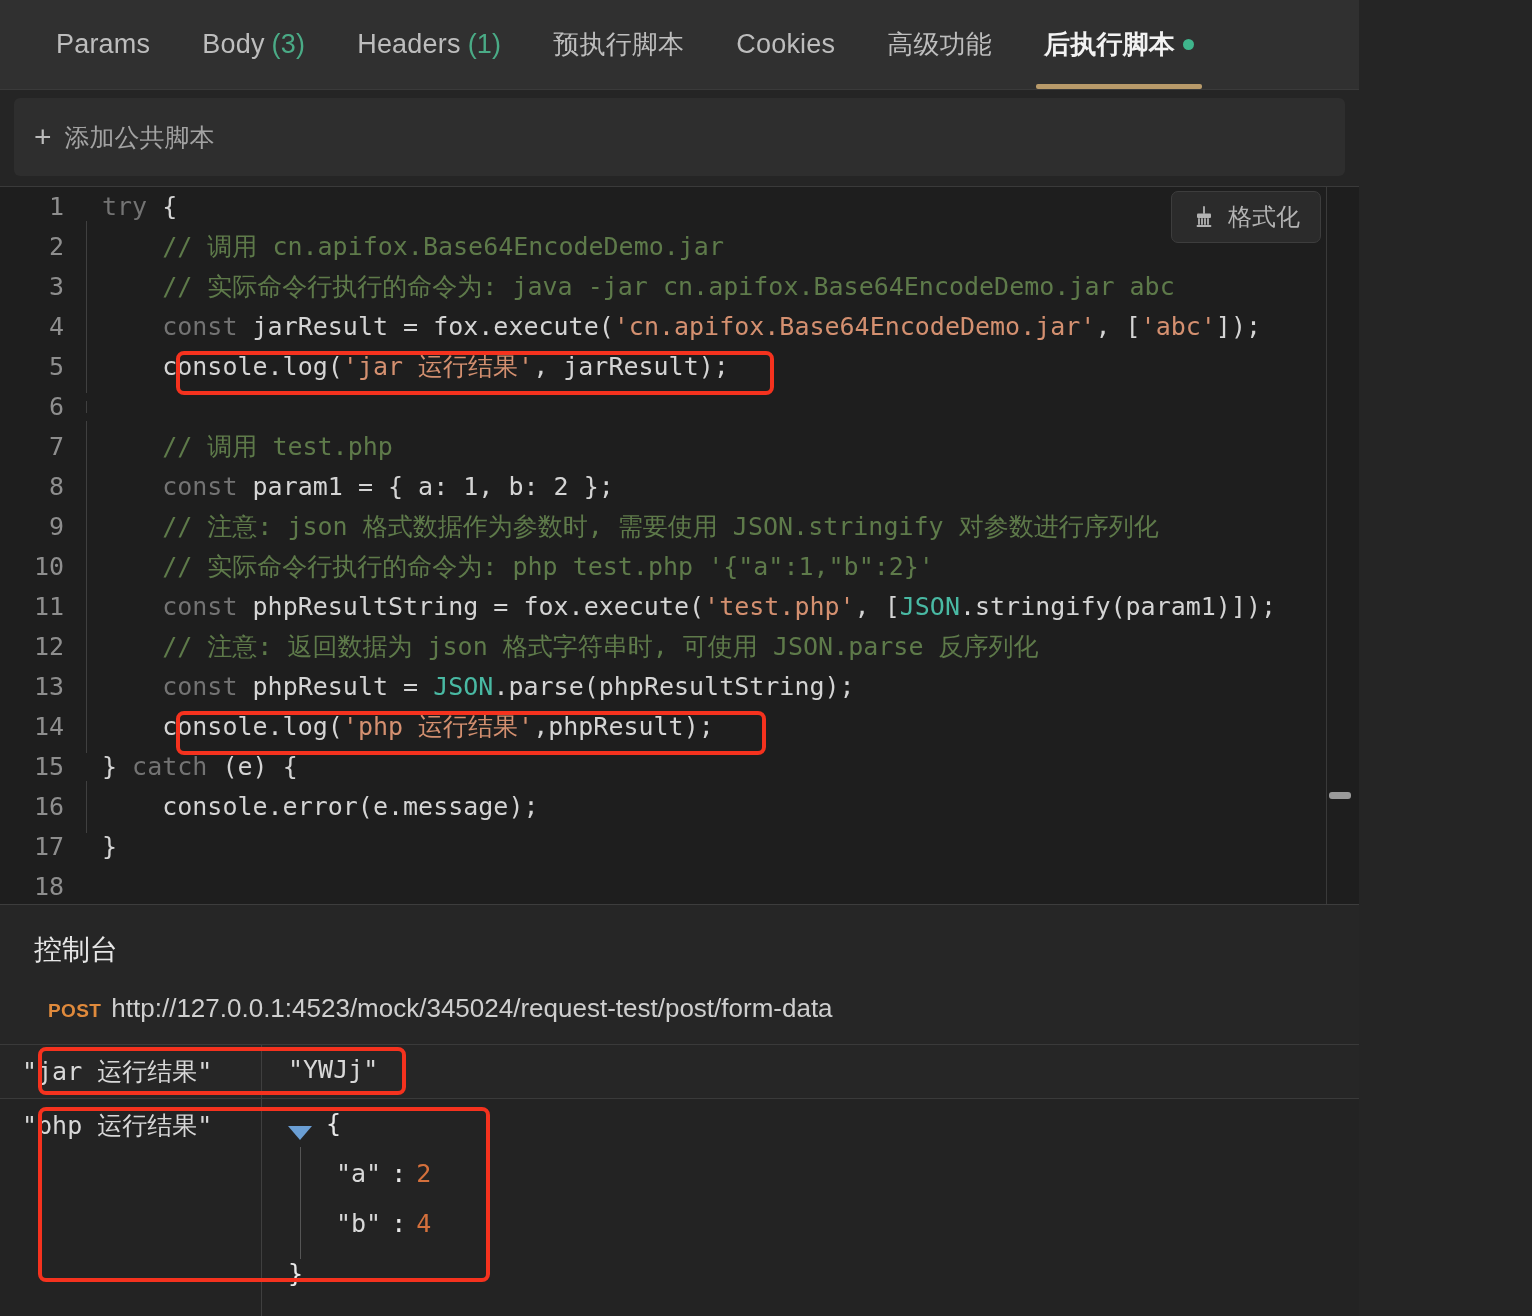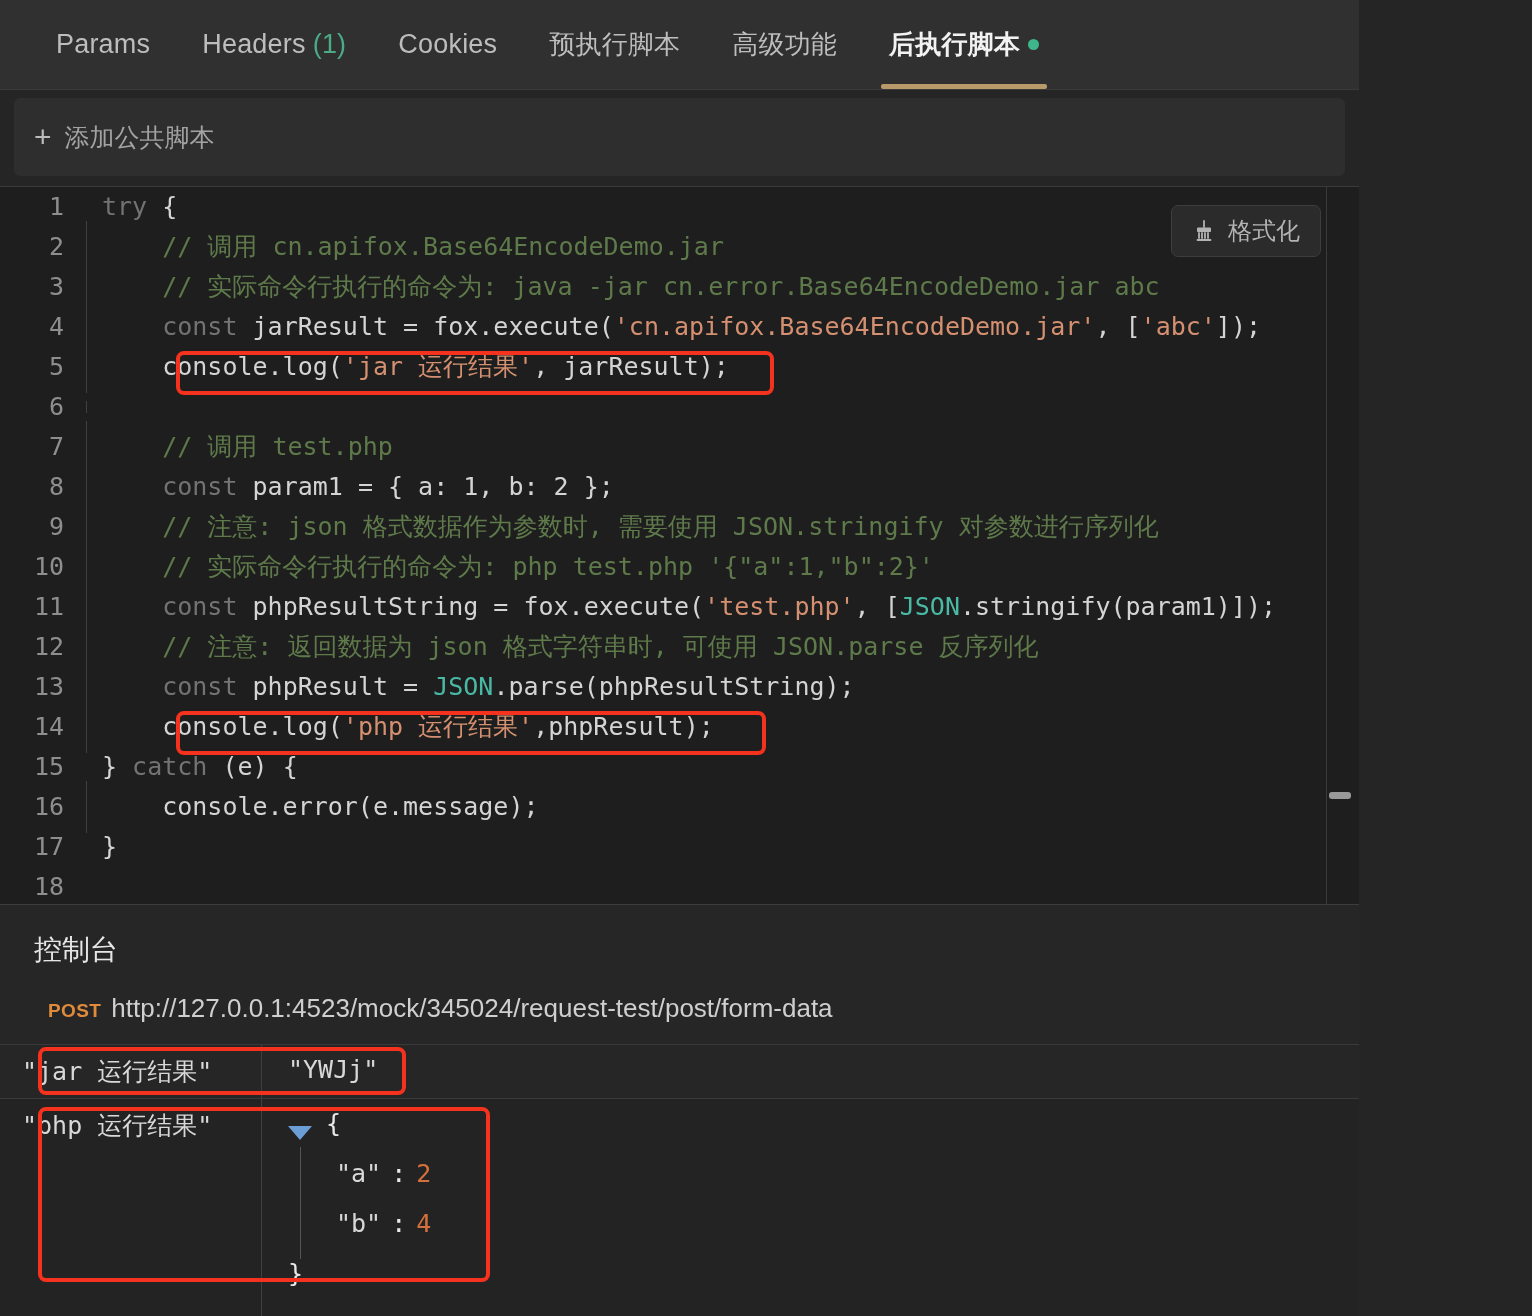--- a/index.html
+++ b/index.html
@@ -147,21 +147,21 @@
   .hl-box {
     position: absolute;
     border: 4px solid #f5321e;
     border-radius: 8px;
     pointer-events: none;
     z-index: 5;
   }
 
   .fmt-btn {
     position: absolute;
-    top: 18px;
+    top: 4px;
     right: 38px;
     height: 52px;
     padding: 0 20px;
     background: #2b2b2b;
     border: 1px solid #3d3d3d;
     border-radius: 7px;
     display: flex;
     align-items: center;
     gap: 12px;
     color: #b3b3b3;
@@ -269,28 +269,32 @@
 </head>
 <body>
 
 <div class="app">
 
   <div class="tabbar" id="tabbar">
       <div class="tab">
         <span>Params</span>
       </div>
       <div class="tab">
+        <span>Body</span>
+        <span class="count">(3)</span>
+      </div>
+      <div class="tab">
         <span>Headers</span>
         <span class="count">(1)</span>
       </div>
+      <div class="tab cjk">
+        <span>预执行脚本</span>
+      </div>
       <div class="tab">
         <span>Cookies</span>
-      </div>
-      <div class="tab cjk">
-        <span>预执行脚本</span>
       </div>
       <div class="tab cjk">
         <span>高级功能</span>
       </div>
       <div class="tab active cjk">
         <span>后执行脚本</span>
         <span class="dot"></span>
       </div>
     </div>
 
@@ -298,21 +302,21 @@
     <div class="addrow">
       <span class="plus">+</span>
       <span class="lbl">添加公共脚本</span>
     </div>
   </div>
 
   <div class="editor-wrap">
     <div class="editor" id="editor">
         <div class="code-line"><div class="lno">1</div><div class="ltext"><span class="kw">try</span><span class="plain"> {</span></div></div>
         <div class="code-line"><div class="lno">2</div><div class="ltext"><span class="guide"></span><span class="cmt">    // 调用 cn.apifox.Base64EncodeDemo.jar</span></div></div>
-        <div class="code-line"><div class="lno">3</div><div class="ltext"><span class="guide"></span><span class="cmt">    // 实际命令行执行的命令为: java -jar cn.error.Base64EncodeDemo.jar abc</span></div></div>
+        <div class="code-line"><div class="lno">3</div><div class="ltext"><span class="guide"></span><span class="cmt">    // 实际命令行执行的命令为: java -jar cn.apifox.Base64EncodeDemo.jar abc</span></div></div>
         <div class="code-line"><div class="lno">4</div><div class="ltext"><span class="guide"></span><span class="plain">    </span><span class="kw">const</span><span class="plain"> jarResult = fox.execute(</span><span class="str">'cn.apifox.Base64EncodeDemo.jar'</span><span class="plain">, [</span><span class="str">'abc'</span><span class="plain">]);</span></div></div>
         <div class="code-line"><div class="lno">5</div><div class="ltext"><span class="guide"></span><span class="plain">    console.log(</span><span class="str">'jar 运行结果'</span><span class="plain">, jarResult);</span></div></div>
         <div class="code-line"><div class="lno">6</div><div class="ltext"><span class="guide"></span><span class="plain"></span></div></div>
         <div class="code-line"><div class="lno">7</div><div class="ltext"><span class="guide"></span><span class="cmt">    // 调用 test.php</span></div></div>
         <div class="code-line"><div class="lno">8</div><div class="ltext"><span class="guide"></span><span class="plain">    </span><span class="kw">const</span><span class="plain"> param1 = { a: 1, b: 2 };</span></div></div>
         <div class="code-line"><div class="lno">9</div><div class="ltext"><span class="guide"></span><span class="cmt">    // 注意: json 格式数据作为参数时, 需要使用 JSON.stringify 对参数进行序列化</span></div></div>
         <div class="code-line"><div class="lno">10</div><div class="ltext"><span class="guide"></span><span class="cmt">    // 实际命令行执行的命令为: php test.php '{"a":1,"b":2}'</span></div></div>
         <div class="code-line"><div class="lno">11</div><div class="ltext"><span class="guide"></span><span class="plain">    </span><span class="kw">const</span><span class="plain"> phpResultString = fox.execute(</span><span class="str">'test.php'</span><span class="plain">, [</span><span class="json">JSON</span><span class="plain">.stringify(param1)]);</span></div></div>
         <div class="code-line"><div class="lno">12</div><div class="ltext"><span class="guide"></span><span class="cmt">    // 注意: 返回数据为 json 格式字符串时, 可使用 JSON.parse 反序列化</span></div></div>
         <div class="code-line"><div class="lno">13</div><div class="ltext"><span class="guide"></span><span class="plain">    </span><span class="kw">const</span><span class="plain"> phpResult = </span><span class="json">JSON</span><span class="plain">.parse(phpResultString);</span></div></div>

